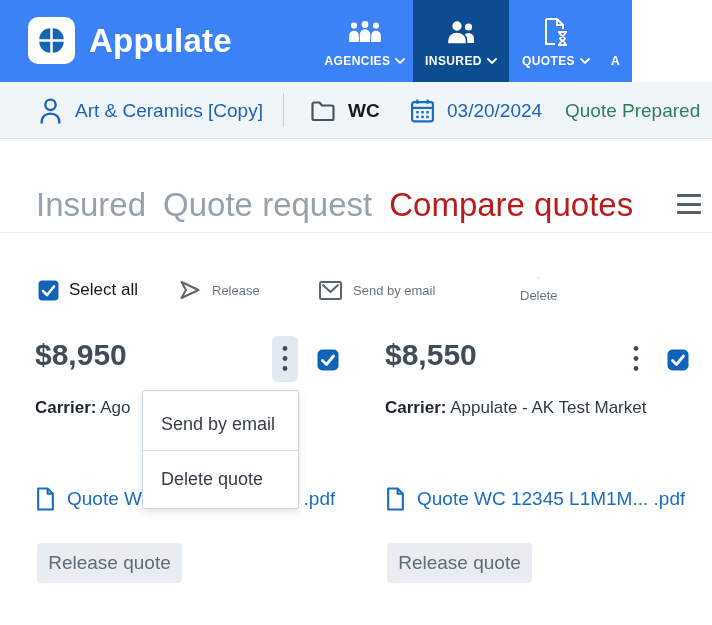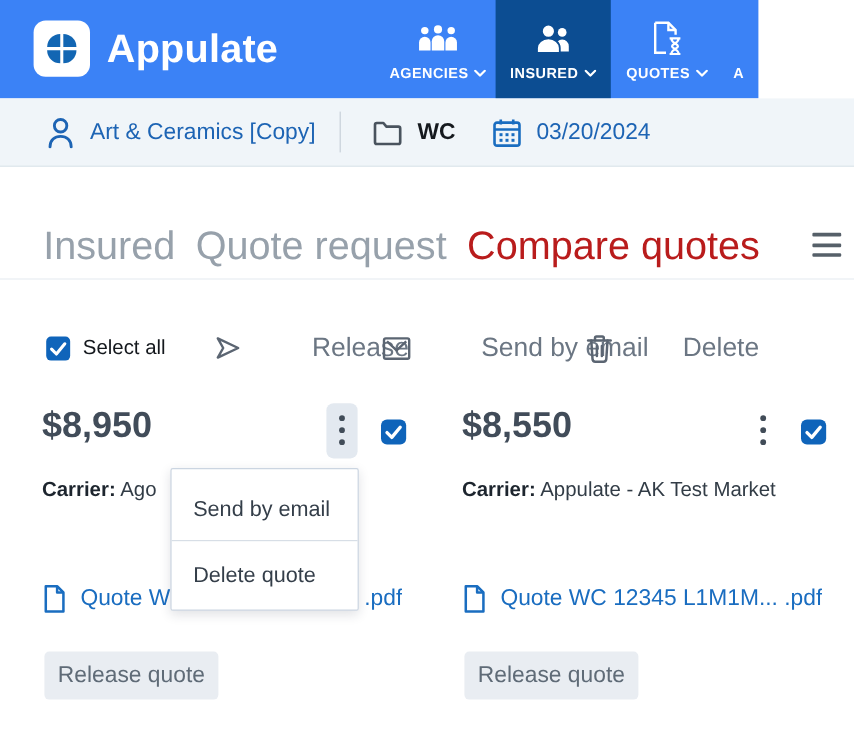--- a/index.html
+++ b/index.html
@@ -34,22 +34,22 @@
   
   .tabs { position:absolute; left:36px; top:186px; display:flex; gap:17px; align-items:baseline; }
   .tab { font-size:33px; color:#97a1ab; cursor:pointer; white-space:nowrap; }
   .tab.active { color:#b91c1c; }
   .hamburger { position:absolute; left:677px; top:194px; width:24px; height:20px; display:flex; flex-direction:column; justify-content:space-between; cursor:pointer; }
   .hamburger div { width:24px; height:3px; background:#566069; border-radius:1px; }
   .tabs-underline { position:absolute; left:0; top:232px; width:712px; height:1px; background:#e8edf2; }
 
   
   .action-group { position:absolute; top:277px; height:26px; display:flex; align-items:center; gap:10px; cursor:pointer; }
-  .ag-select { left:38px; } .ag-release { left:178px; } .ag-email { left:318px; } .ag-delete { left:488px; }
-  .action-label { color:#6b7683; font-size:22px;margin-left:48px; }
+  .ag-select { left:38px; } .ag-release { left:178px; } .ag-email { left:318px; } .ag-delete { left:520px;flex-direction:column; }
+  .action-label { color:#6b7683; font-size:13px; }
   .select-label { color:#14181d; font-size:17px; }
 
   
   .card { position:absolute; top:336px; width:305px; height:260px; }
   .card-left { left:35px; } .card-right { left:385px; }
   .premium { position:absolute; left:0; top:2px; font-size:30px; font-weight:600; color:#414c59; }
   .kebab-btn { position:absolute; left:237px; top:0; width:26px; height:46px; border:none; background:transparent; border-radius:6px; display:flex; align-items:center; justify-content:center; cursor:pointer; }
   .kebab-btn.open { background:#e3e9f0; }
   .card-right .kebab-btn { left:240px; top:5px; height:36px; width:22px; }
   .checkbox { position:absolute; left:282px; top:13px; width:22px; height:22px; cursor:pointer; }
@@ -172,20 +172,23 @@
           <rect x="6" y="12.5" width="2.4" height="2.4"></rect>
             <rect x="10.8" y="12.5" width="2.4" height="2.4"></rect>
             <rect x="15.6" y="12.5" width="2.4" height="2.4"></rect>
           <rect x="6" y="17" width="2.4" height="2.4"></rect>
             <rect x="10.8" y="17" width="2.4" height="2.4"></rect>
             <rect x="15.6" y="17" width="2.4" height="2.4"></rect>
         </g>
       </svg>
       <span class="blue-text">03/20/2024</span>
     </div>
+    <div class="crumb crumb-status">
+      <span class="status-text">Quote Prepared</span>
+    </div>
   </div>
 
   <div class="tabs">
     <span class="tab">Insured</span>
     <span class="tab">Quote request</span>
     <span class="tab active">Compare quotes</span>
   </div>
   <div class="hamburger">
       <div></div>
       <div></div>

